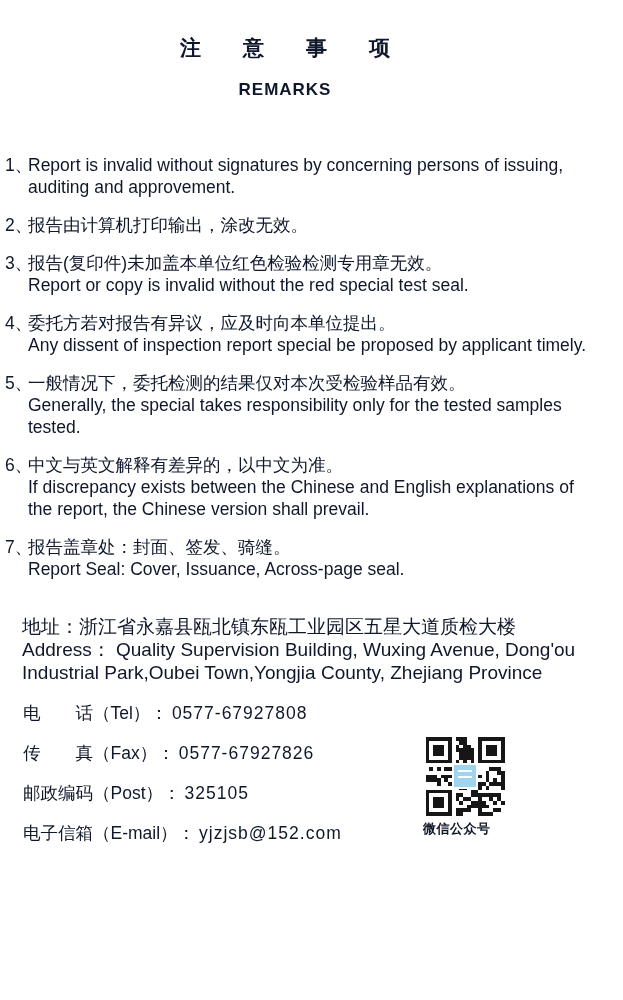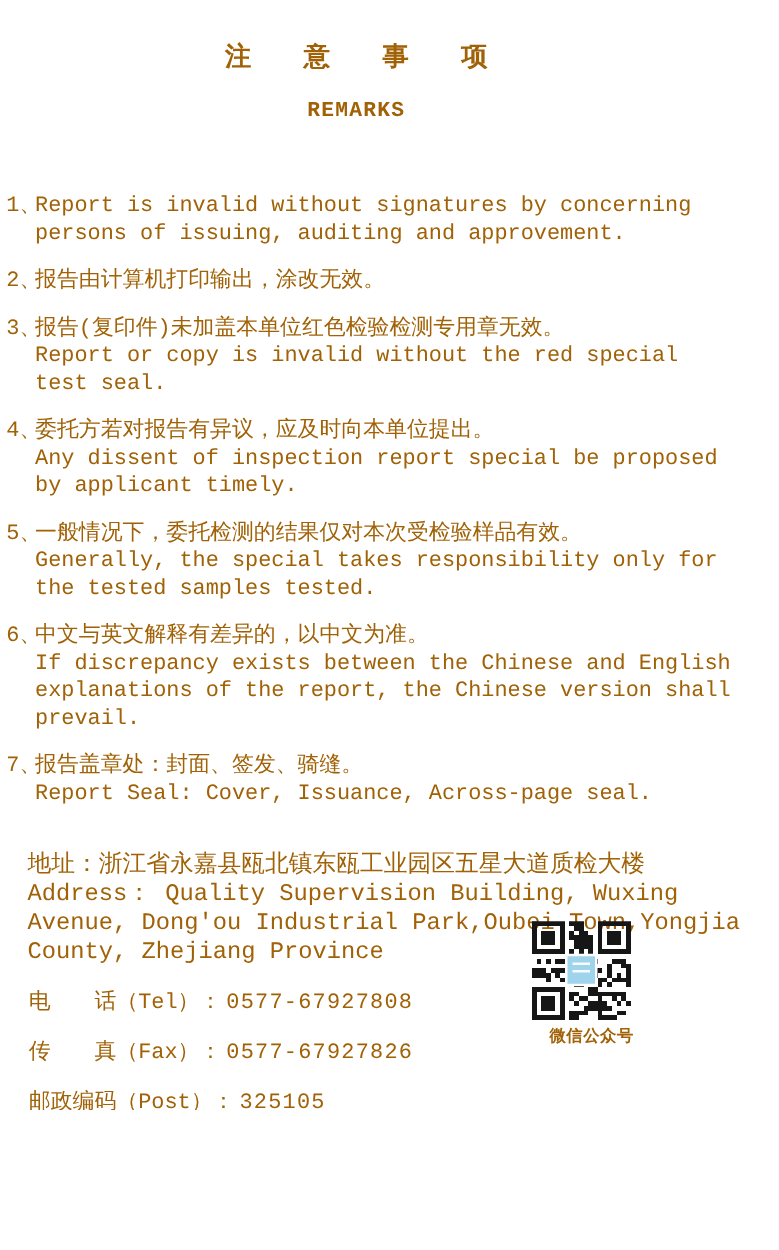--- a/index.html
+++ b/index.html
@@ -1,21 +1,21 @@
 <!DOCTYPE html>
 <html><head>
 <meta charset="utf-8">
 <style>
   html,body{margin:0;padding:0;background:#ffffff;}
   .page{
     position:relative;
     width:623px;height:888px;
     background:#ffffff;
-    color:#a16207;
-    font-family:Liberation Mono, monospace;
+    color:#0f172a;
+    font-family:Liberation Sans, sans-serif;
     overflow:hidden;
   }
   .title-wrap{width:570px;padding-top:34px;text-align:center;}
   .title-cn{
     margin:0;font-size:21px;font-weight:700;line-height:28px;
     letter-spacing:42px;padding-left:42px;white-space:nowrap;
   }
   .title-en{
     margin:18px 0 16px 0;font-size:17px;font-weight:700;line-height:20px;
     letter-spacing:1px;
@@ -33,21 +33,21 @@
   .address-block{
     margin:35px 0 0 22px;width:580px;
     font-size:19px;line-height:23px;
   }
   .contact-block{margin:18px 0 0 23px;}
   .contact-line{
     font-size:17.5px;line-height:22px;margin-bottom:18px;white-space:nowrap;
   }
   .contact-value{margin-left:4px;letter-spacing:1px;}
   .qr-block{
-    position:absolute;left:423px;top:737px;width:84px;text-align:right;
+    position:absolute;left:423px;top:737px;width:84px;text-align:left;
   }
   .qr-svg{display:block;}
   .qr-logo{
     position:absolute;left:31px;top:28px;width:22px;height:22px;
     background:#9fd4ec;box-shadow:0 0 0 2px #ffffff;
   }
   .qr-logo i{display:block;height:2px;background:#ffffff;margin:5px 4px 0 4px;opacity:.9;}
   .qr-logo i + i{margin-top:4px;}
   .qr-caption{
     margin-top:4px;font-size:13px;font-weight:700;letter-spacing:.5px;

